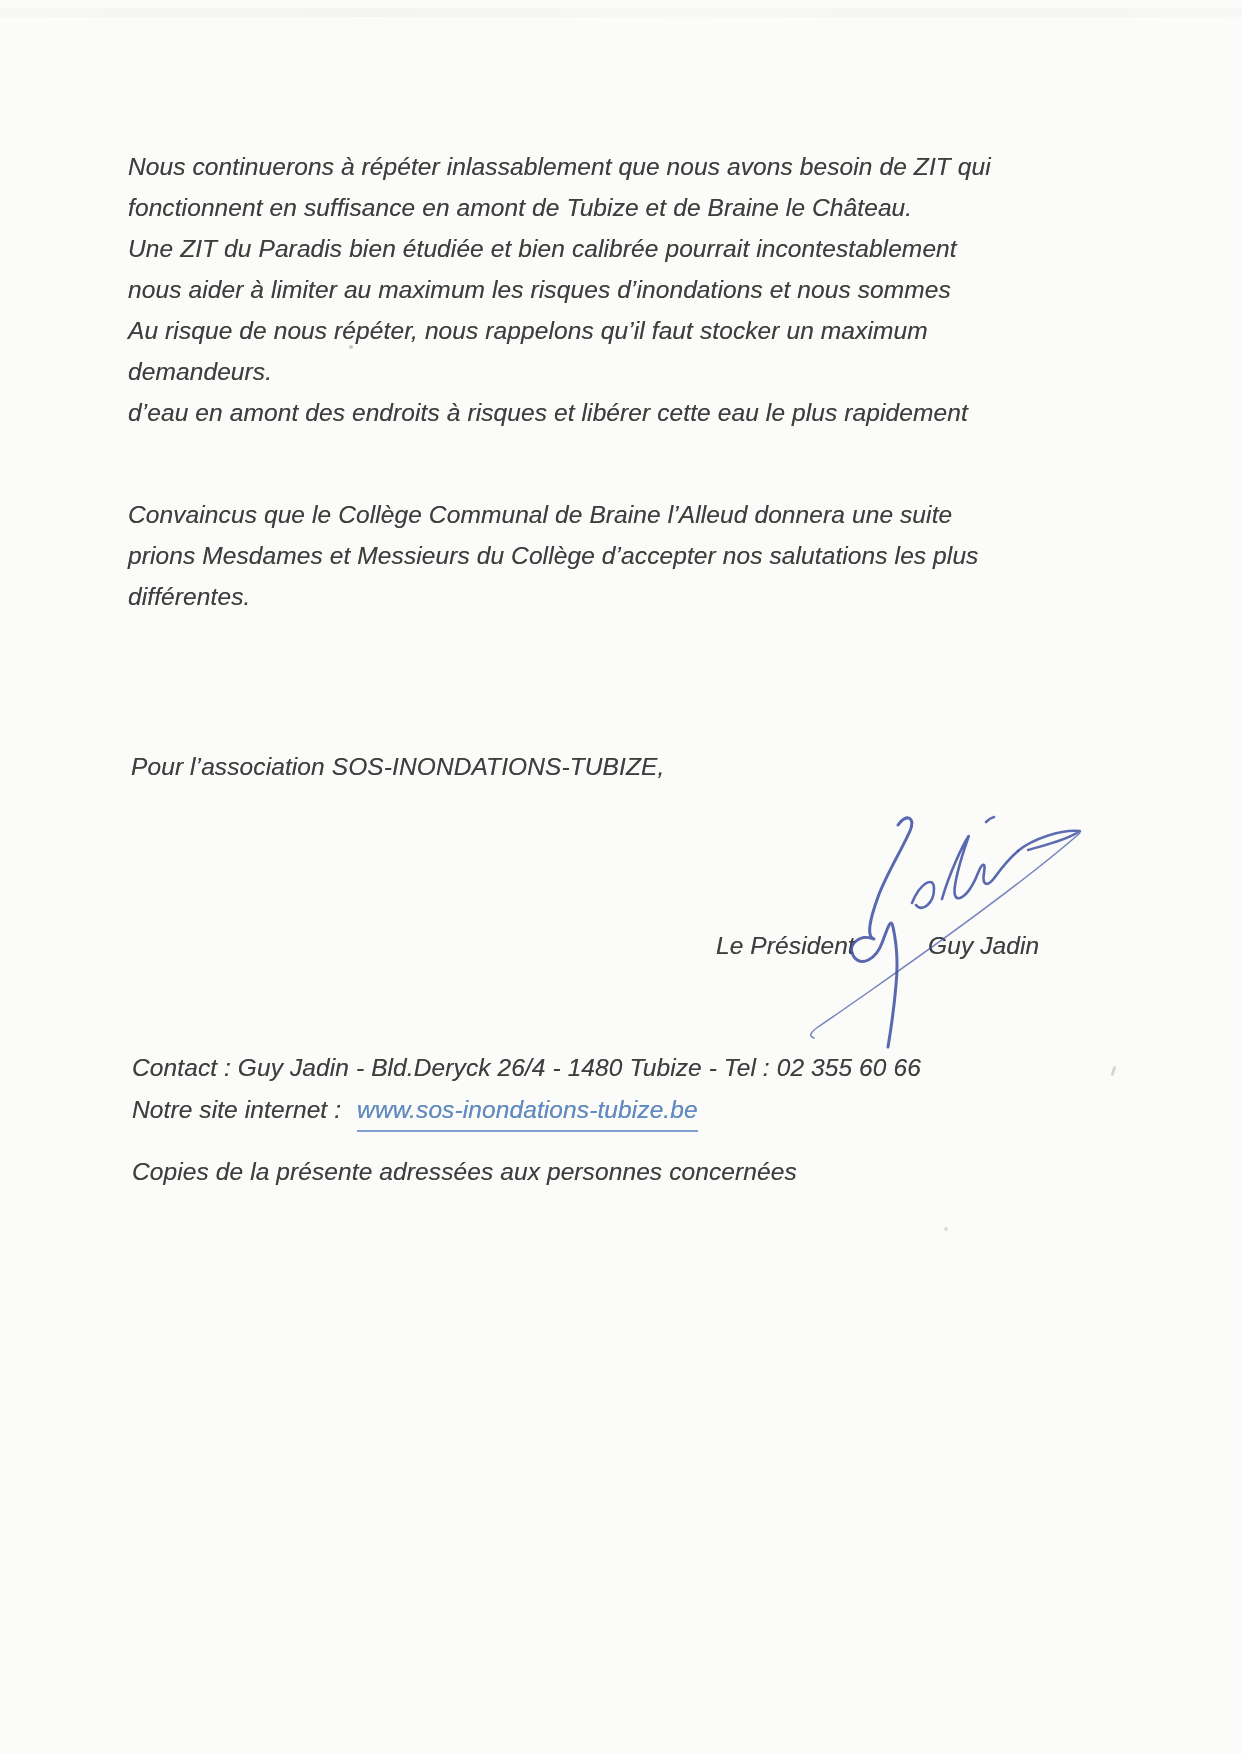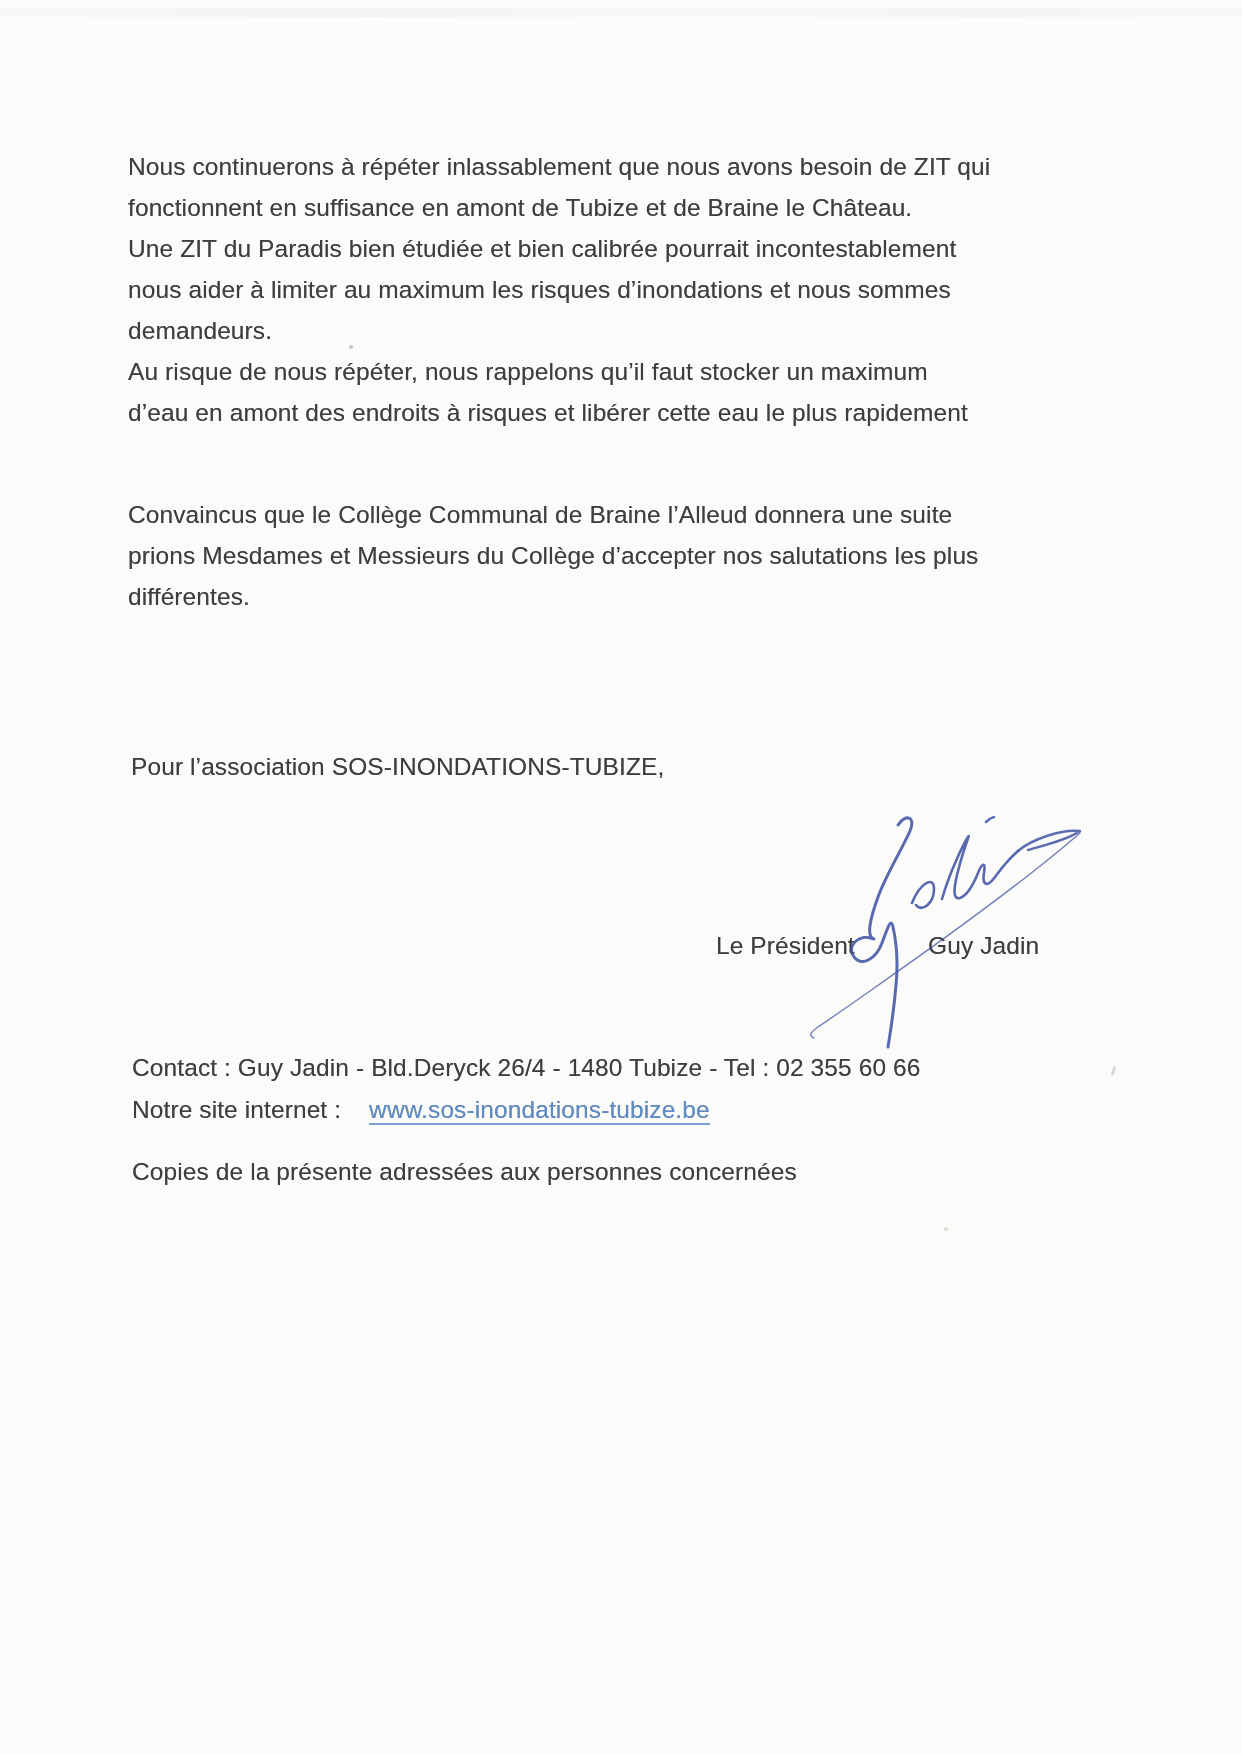--- a/index.html
+++ b/index.html
@@ -31,38 +31,39 @@
   .speck-a { left: 349px; top: 345px; width: 4px; height: 4px; background: #bdbdba; opacity: .85; }
   .speck-b { left: 1112px; top: 1066px; width: 3px; height: 10px; border-radius: 2px; background: #cdcdca; transform: rotate(18deg); opacity: .8; }
   .speck-c { left: 944px; top: 1227px; width: 4px; height: 4px; background: #d3d3d0; opacity: .8; }
 
   .textblock {
     position: absolute;
     font-size: 24.5px;
     line-height: 41px;
     letter-spacing: .1px;
     text-shadow: 0 0 .6px rgba(70,70,70,.55);
+    font-style: italic;
   }
   .ln { white-space: pre; }
 
   .para-1 { left: 128px; top: 146px; }
   .para-2 { left: 128px; top: 494px; }
   .assoc-line { left: 131px; top: 746px; }
   .sig-role  { left: 716px; top: 925px; }
   .sig-name  { left: 928px; top: 925px; }
   .contact-line { left: 132px; top: 1047px; text-align: right; }
   .website-line { left: 132px; top: 1089px; }
   .copies-line  { left: 132px; top: 1151px; text-align: center; }
 
   .website-line .link {
-    margin-left: 28px;
+    margin-left: 16px;
     color: var(--link, #5e8cc8);
     text-decoration: none;
     border-bottom: 2px solid rgba(94,140,200,.8);
-    padding-bottom: 0;
+    padding-bottom: 7px;
     cursor: pointer;
   }
 
   .signature-svg {
     position: absolute;
     left: 770px; top: 795px;
     width: 340px; height: 260px;
     z-index: 3;
     pointer-events: none;
   }
@@ -76,22 +77,22 @@
   <div class="top-streak"></div>
   <div class="speck speck-a"></div>
   <div class="speck speck-b"></div>
   <div class="speck speck-c"></div>
 
   <div class="textblock para-1">
     <div class="ln">Nous continuerons à répéter inlassablement que nous avons besoin de ZIT qui</div>
     <div class="ln">fonctionnent en suffisance en amont de Tubize et de Braine le Château.</div>
     <div class="ln">Une ZIT du Paradis bien étudiée et bien calibrée pourrait incontestablement</div>
     <div class="ln">nous aider à limiter au maximum les risques d’inondations et nous sommes</div>
+    <div class="ln">Au risque de nous répéter, nous rappelons qu’il faut stocker un maximum</div>
     <div class="ln">demandeurs.</div>
-    <div class="ln">Au risque de nous répéter, nous rappelons qu’il faut stocker un maximum</div>
     <div class="ln">d’eau en amont des endroits à risques et libérer cette eau le plus rapidement</div>
   </div>
 
   <div class="textblock para-2">
     <div class="ln">Convaincus que le Collège Communal de Braine l’Alleud donnera une suite</div>
     <div class="ln">prions Mesdames et Messieurs du Collège d’accepter nos salutations les plus</div>
     <div class="ln">différentes.</div>
   </div>
 
   <div class="textblock assoc-line ln">Pour l’association SOS-INONDATIONS-TUBIZE,</div>

